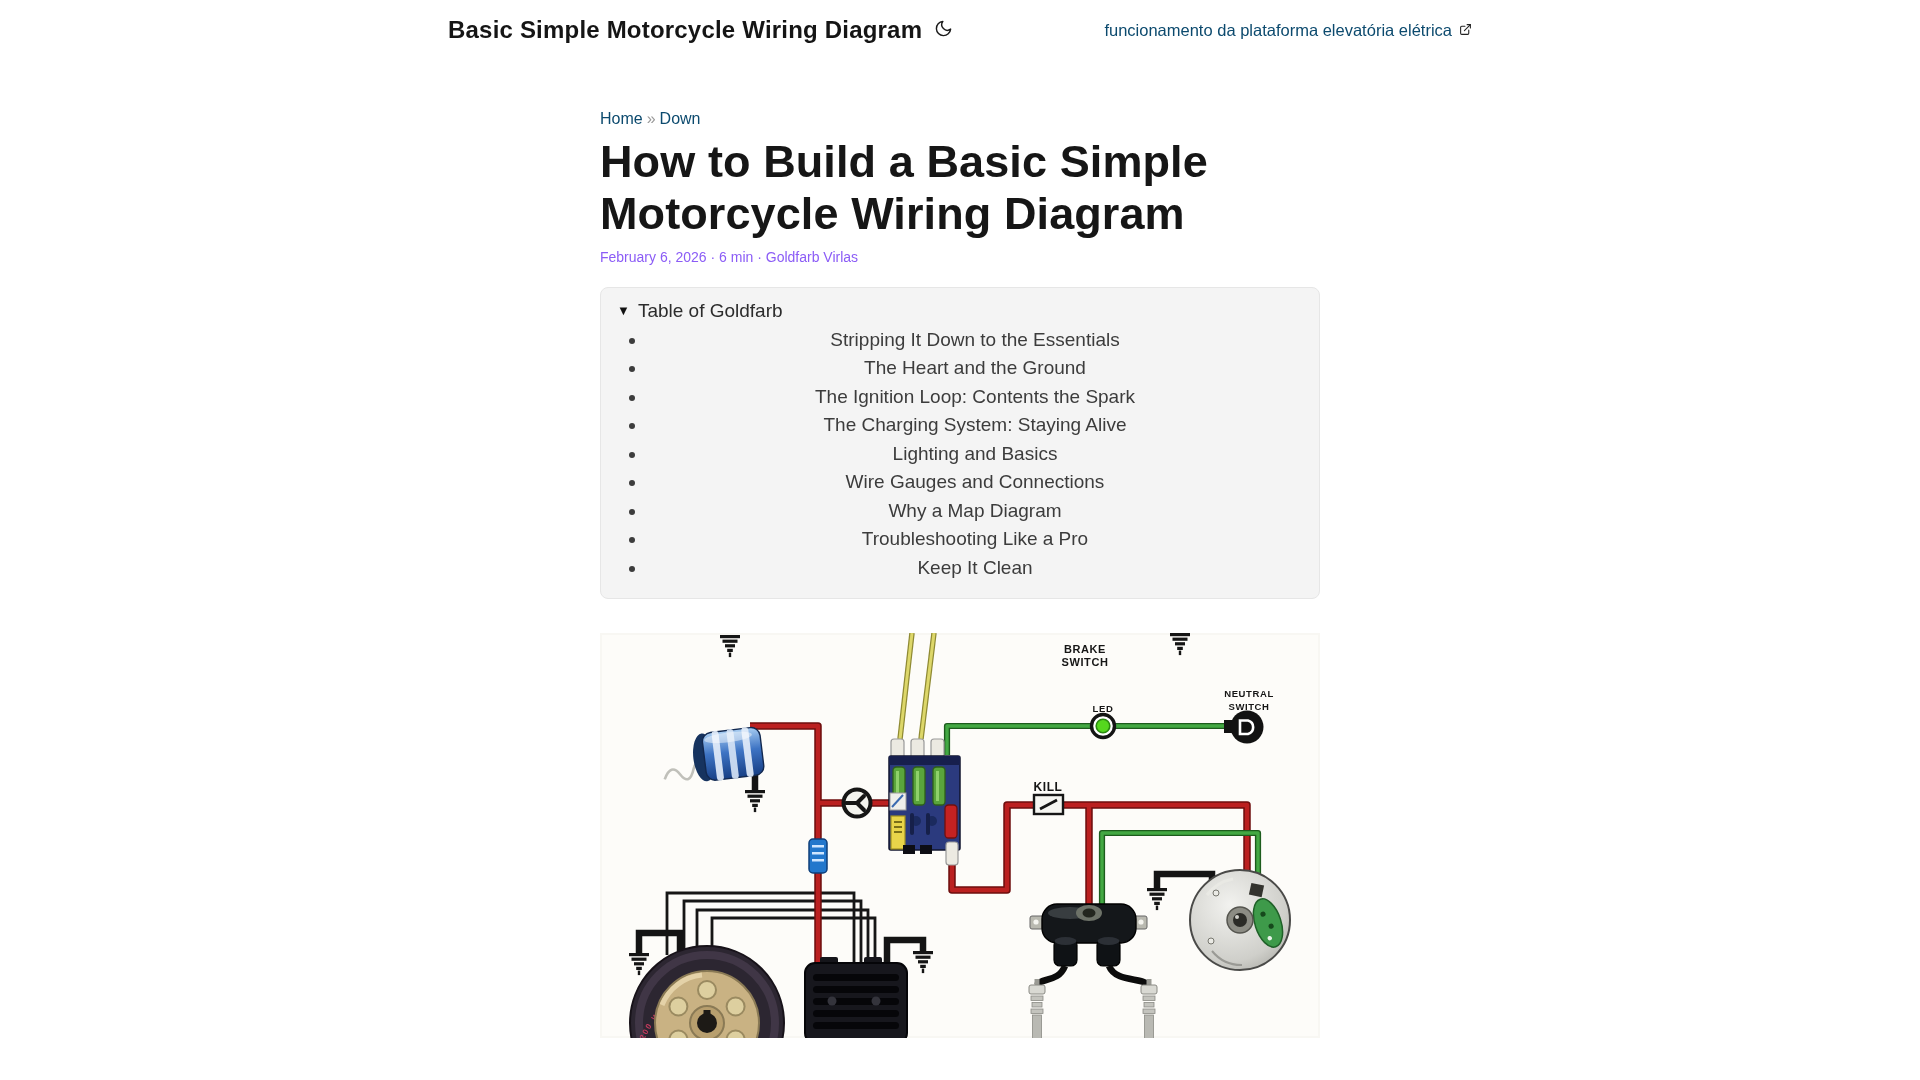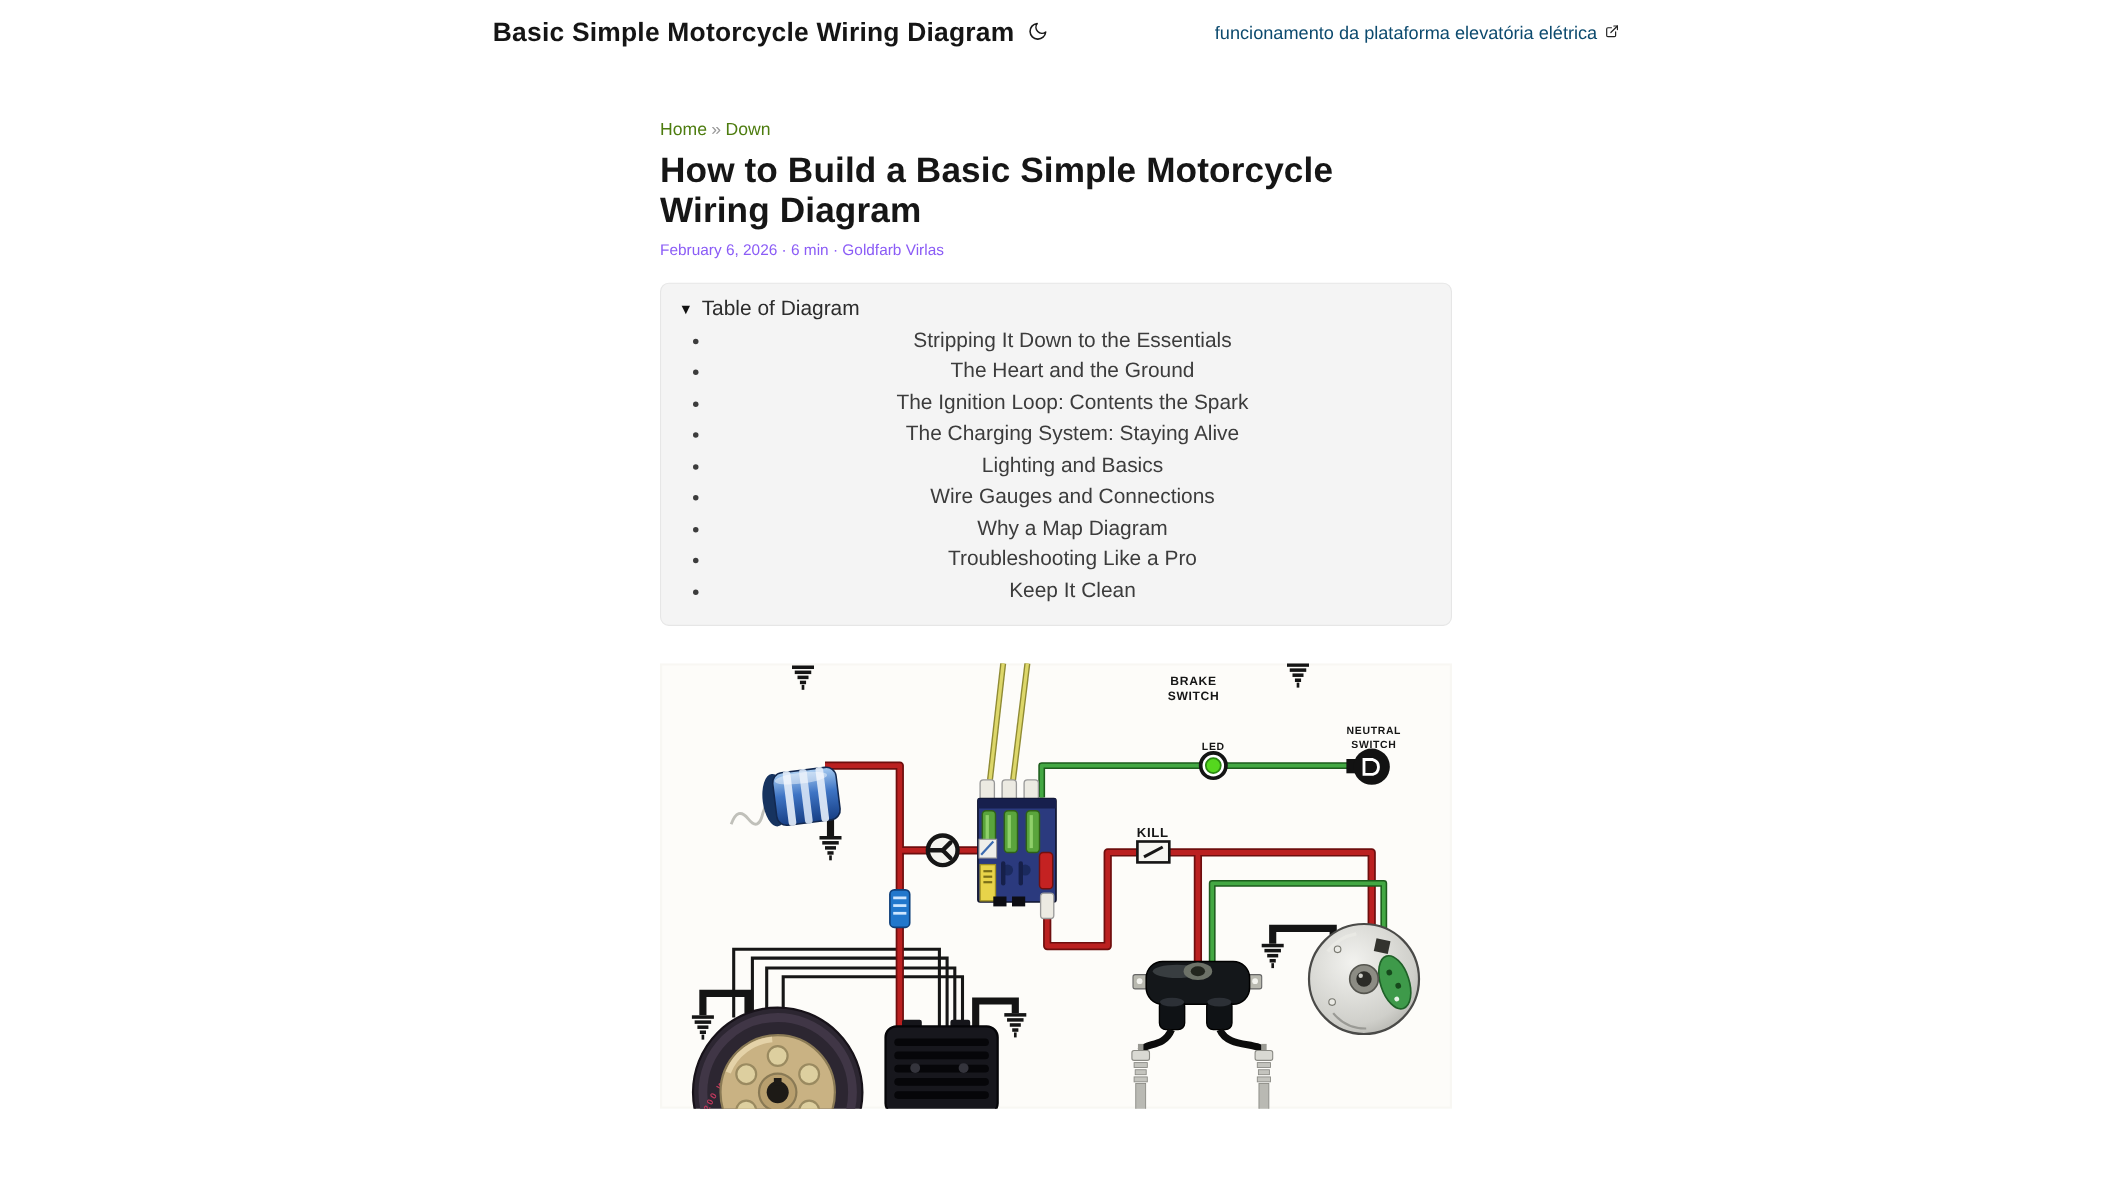--- a/index.html
+++ b/index.html
@@ -8,23 +8,23 @@
   
   .site-header { height:60px; }
   .nav-inner { max-width:1024px; margin:0 auto; height:60px; display:flex; align-items:center; }
   .logo { font-size:24px; font-weight:bold; color:#151515; text-decoration:none; letter-spacing:0.2px; }
   .theme-btn { background:none; border:none; margin-left:12px; cursor:pointer; display:flex; align-items:center; padding:0; }
   .nav-spacer { flex:1; }
   .menu-link { display:flex; align-items:center; gap:7px; font-size:16.5px; color:#0c4a6e; text-decoration:none; }
   
   .main-col { width:720px; margin:0 auto; }
   .breadcrumb { margin-top:50px; font-size:16px; color:#2d2d2d; }
-  .breadcrumb a { color:#4d7c0f; text-decoration:none; }
+  .breadcrumb a { color:#0c4a6e; text-decoration:none; }
   .crumb-sep { color:#9a9a9a; margin:0 4px; }
-  h1.post-title { font-size:32px; line-height:1.15; font-weight:bold; color:#161616; margin-top:8px; letter-spacing:0.1px; }
+  h1.post-title { font-size:45px; line-height:1.15; font-weight:bold; color:#161616; margin-top:8px; letter-spacing:0.1px; }
   .post-meta { margin-top:9px; font-size:14px; color:#8b5cf6; }
   
   .toc { margin-top:22px; background:#f4f4f4; border:1px solid #e6e6e6; border-radius:8px; padding:12px 16px 12px 16px; }
   .toc summary { list-style:none; cursor:pointer; font-size:19px; color:#2c2c2c; display:flex; align-items:center; gap:8px; }
   .toc summary::-webkit-details-marker { display:none; }
   .toc-marker { font-size:13px; color:#111; }
   .toc ul { margin:7px 0 2px 0; padding-left:30px; }
   .toc li { font-size:19px; color:#3c3c3c; margin:8px 0; line-height:20.5px;text-align:center; }
   .toc li a { color:#3c3c3c; text-decoration:none; }
   
@@ -72,21 +72,21 @@
     <span>February 6, 2026</span>
     <span>·</span>
     <span>6 min</span>
     <span>·</span>
     <span>Goldfarb Virlas</span>
   </div>
 
   <details class="toc" open="">
     <summary>
       <span class="toc-marker">▼</span>
-      <span>Table of Diagram</span>
+      <span>Table of Goldfarb</span>
     </summary>
     <ul>
       <li><a href="#">Stripping It Down to the Essentials</a></li>
       <li><a href="#">The Heart and the Ground</a></li>
       <li><a href="#">The Ignition Loop: Contents the Spark</a></li>
       <li><a href="#">The Charging System: Staying Alive</a></li>
       <li><a href="#">Lighting and Basics</a></li>
       <li><a href="#">Wire Gauges and Connections</a></li>
       <li><a href="#">Why a Map Diagram</a></li>
       <li><a href="#">Troubleshooting Like a Pro</a></li>

